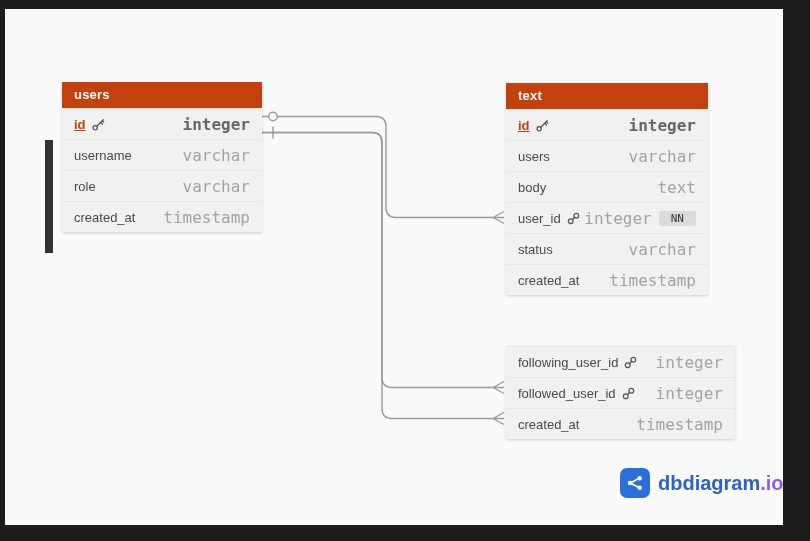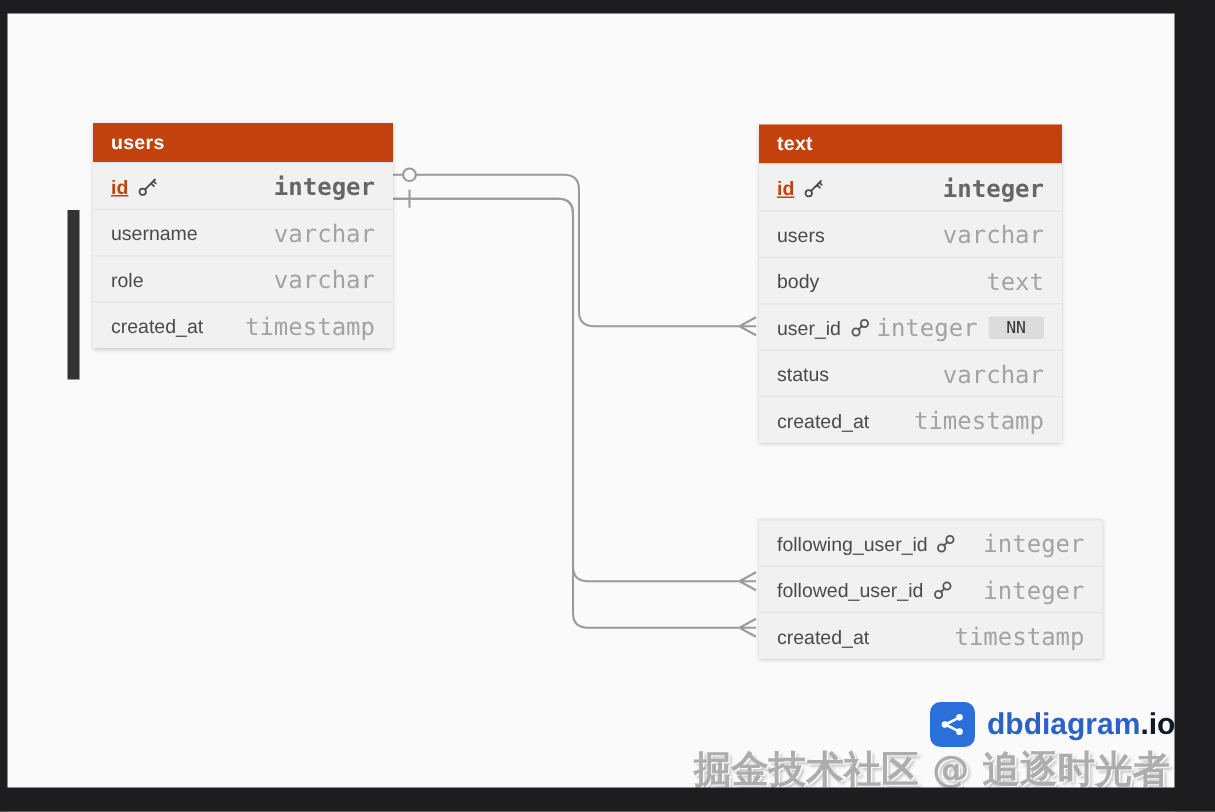--- a/index.html
+++ b/index.html
@@ -31,21 +31,21 @@
   .t-row.pk .f-type{color:#666;font-weight:bold;}
   .f-badge{font-family:"DejaVu Sans Mono",monospace;font-size:11px;color:#333;background:#dcdcdc;
            border-radius:2px;padding:1px 12px;margin-left:7px;}
   
   .artifact{position:absolute;left:45px;top:140px;width:8px;height:113px;background:#333;z-index:3;}
   
   .branding{position:absolute;left:620px;top:468px;display:flex;align-items:center;z-index:5;}
   .logo-box{width:30px;height:30px;border-radius:7px;background:#2b6fdb;display:inline-flex;
             align-items:center;justify-content:center;}
   .logo-text{margin-left:8px;font-size:20px;font-weight:bold;color:#2a62c9;}
-  .logo-text .io{color:#0f172a;}
+  .logo-text .io{color:#8b5cf6;}
   
   .watermark{position:absolute;top:496px;right:30px;z-index:5;font-size:25px;font-weight:bold;
              color:#adadad;font-family:"DejaVu Sans",sans-serif;white-space:nowrap;
              text-shadow:1px 1px 0 rgba(255,255,255,.9), 2px 2px 2px rgba(0,0,0,.22);}
 </style>
 </head>
 <body>
 
 <div class="screen">
 
@@ -179,19 +179,18 @@
           <path d="M7.5 14 L20 7.5 M7.5 14 L20 20.5" stroke="#fff" stroke-width="2.4" fill="none" stroke-linecap="round"></path>
           <circle cx="7" cy="14" r="3.1" fill="#fff"></circle>
           <circle cx="20.5" cy="7.3" r="3.1" fill="#fff"></circle>
           <circle cx="20.5" cy="20.7" r="3.1" fill="#fff"></circle>
         </svg>
       </span>
     </span>
     <span class="logo-text"><span>dbdiagram</span><span class="io">.io</span></span>
   </div>
 
-  <div class="watermark">掘金技术社区 @ 追逐时光者</div>
 
   <div class="bar top"></div>
   <div class="bar left"></div>
   <div class="bar right"></div>
   <div class="bar bottom"></div>
 </div>
 
 </body></html>

